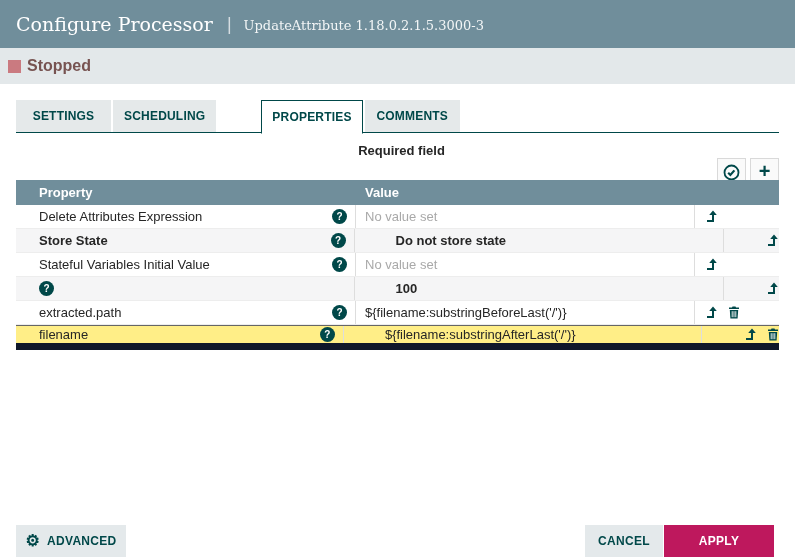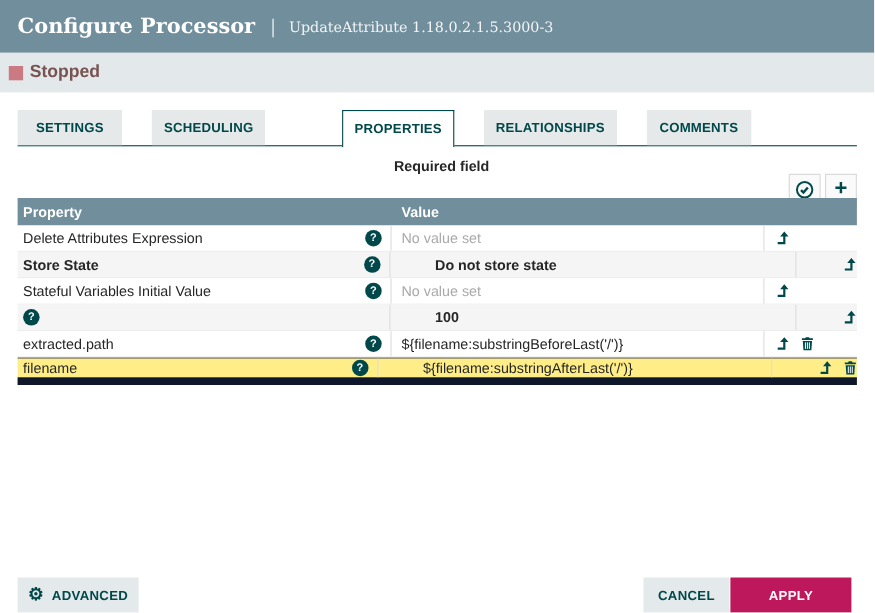--- a/index.html
+++ b/index.html
@@ -3,34 +3,34 @@
 <meta charset="utf-8">
 <style>
   * { margin:0; padding:0; box-sizing:border-box; }
   html,body { background:#fff; }
   body { font-family:"Liberation Sans", sans-serif; color:#262626; }
   .dialog { position:relative; width:795px; height:557px; background:#fff; overflow:hidden; }
 
   
   .hdr { position:absolute; top:0; left:0; right:0; height:48px; background:#708e9b;
          display:flex; align-items:center; padding-left:16px; }
-  .hdr-title { font-family:"DejaVu Serif", serif; font-weight:bold; font-size:19px; color:#fff; }
+  .hdr-title { font-family:"DejaVu Serif", serif; font-weight:normal; font-size:19px; color:#fff; }
   .hdr-sep { color:#d5dde1; font-size:18px; font-weight:300; margin:0 12px 0 14px;
              font-family:"Liberation Sans", sans-serif; }
   .hdr-sub { font-family:"DejaVu Serif", serif; font-size:13px; color:#f2f5f6; padding-top:2px; }
 
   
   .statusbar { position:absolute; top:48px; left:0; right:0; height:36px; background:#e3e8ea;
                display:flex; align-items:center; padding-left:8px; }
   .stop-sq { width:13px; height:13px; background:#ca7a80; display:inline-block; }
   .stop-txt { font-size:16px; font-weight:bold; color:#775351; margin-left:6px; }
 
   
   .tabs { position:absolute; top:100px; left:16px; right:16px; height:33px;
-          display:flex; border-bottom:1px solid #004849;gap:25px; }
+          display:flex; border-bottom:1px solid #004849; }
   .tab { height:32px; margin-right:2px; padding:0 10px; min-width:95px;
          display:flex; align-items:center; justify-content:center;
          background:#e5e9ea; color:#004849; font-size:12px; font-weight:bold;
          letter-spacing:0.2px; cursor:pointer; border:1px solid transparent; }
   .tab.active { background:#fff; border:1px solid #004849; border-bottom:1px solid #fff;
                 height:34px; margin-bottom:-1px; position:relative; z-index:2;margin-left:43px; }
 
   
   .req-row { position:absolute; top:143px; left:24px; right:16px; height:28px;
              display:flex; align-items:center;flex-direction:column; }
@@ -38,21 +38,21 @@
   .req-actions { margin-left:auto; display:flex; gap:4px; }
   .sq-btn { width:29px; height:28px; background:#fafafa; border:1px solid #d9d9d9;
             display:flex; align-items:center; justify-content:center; cursor:pointer; }
   .sq-btn svg { display:block; }
   .plus-glyph { font-size:20px; font-weight:bold; color:#004849; line-height:1; margin-top:-2px; }
 
   
   .tbl { position:absolute; top:180px; left:16px; width:763px; }
   .t-head { height:25px; background:#708e9b; display:flex; align-items:center; }
   .t-head .c-prop, .t-head .c-val { color:#fff; font-size:13px; font-weight:bold; }
-  .c-prop { width:340px; padding-left:5px; display:flex; align-items:center; }
+  .c-prop { width:340px; padding-left:23px; display:flex; align-items:center; }
   .c-val  { width:339px; padding-left:9px; display:flex; align-items:center; }
   .c-act  { flex:1; display:flex; align-items:center; padding-left:10px; gap:10px; }
   .t-row { height:24px; display:flex; align-items:stretch; background:#fff;
            border-bottom:1px solid #ededed; font-size:13px; }
   .t-row.alt { background:#f5f5f6;gap:32px; }
   .t-row.hl { background:#ffee87; border-top:1px solid #666; border-bottom:7px solid #0f172a; height:25px; }
   .t-row .c-prop { justify-content:space-between; padding-right:8px; border-right:1px solid #ddd; }
   .t-row .c-val { border-right:1px solid #ddd; }
   .pname { white-space:nowrap; }
   .bold { font-weight:bold; }
@@ -84,21 +84,20 @@
 
   <div class="statusbar">
     <span class="stop-sq"></span>
     <span class="stop-txt">Stopped</span>
   </div>
 
   <div class="tabs" id="tabs">
       <div class="tab">SETTINGS</div>
       <div class="tab">SCHEDULING</div>
       <div class="tab active">PROPERTIES</div>
-      <div class="tab">RELATIONSHIPS</div>
       <div class="tab">COMMENTS</div>
     </div>
 
   <div class="req-row">
     <span class="req-label">Required field</span>
     <span class="req-actions">
       <span class="sq-btn">
         <span class="icn">
           <svg width="17" height="17" viewBox="0 0 17 17">
             <circle cx="8.5" cy="8.5" r="7" fill="none" stroke="#004849" stroke-width="1.8"></circle>

